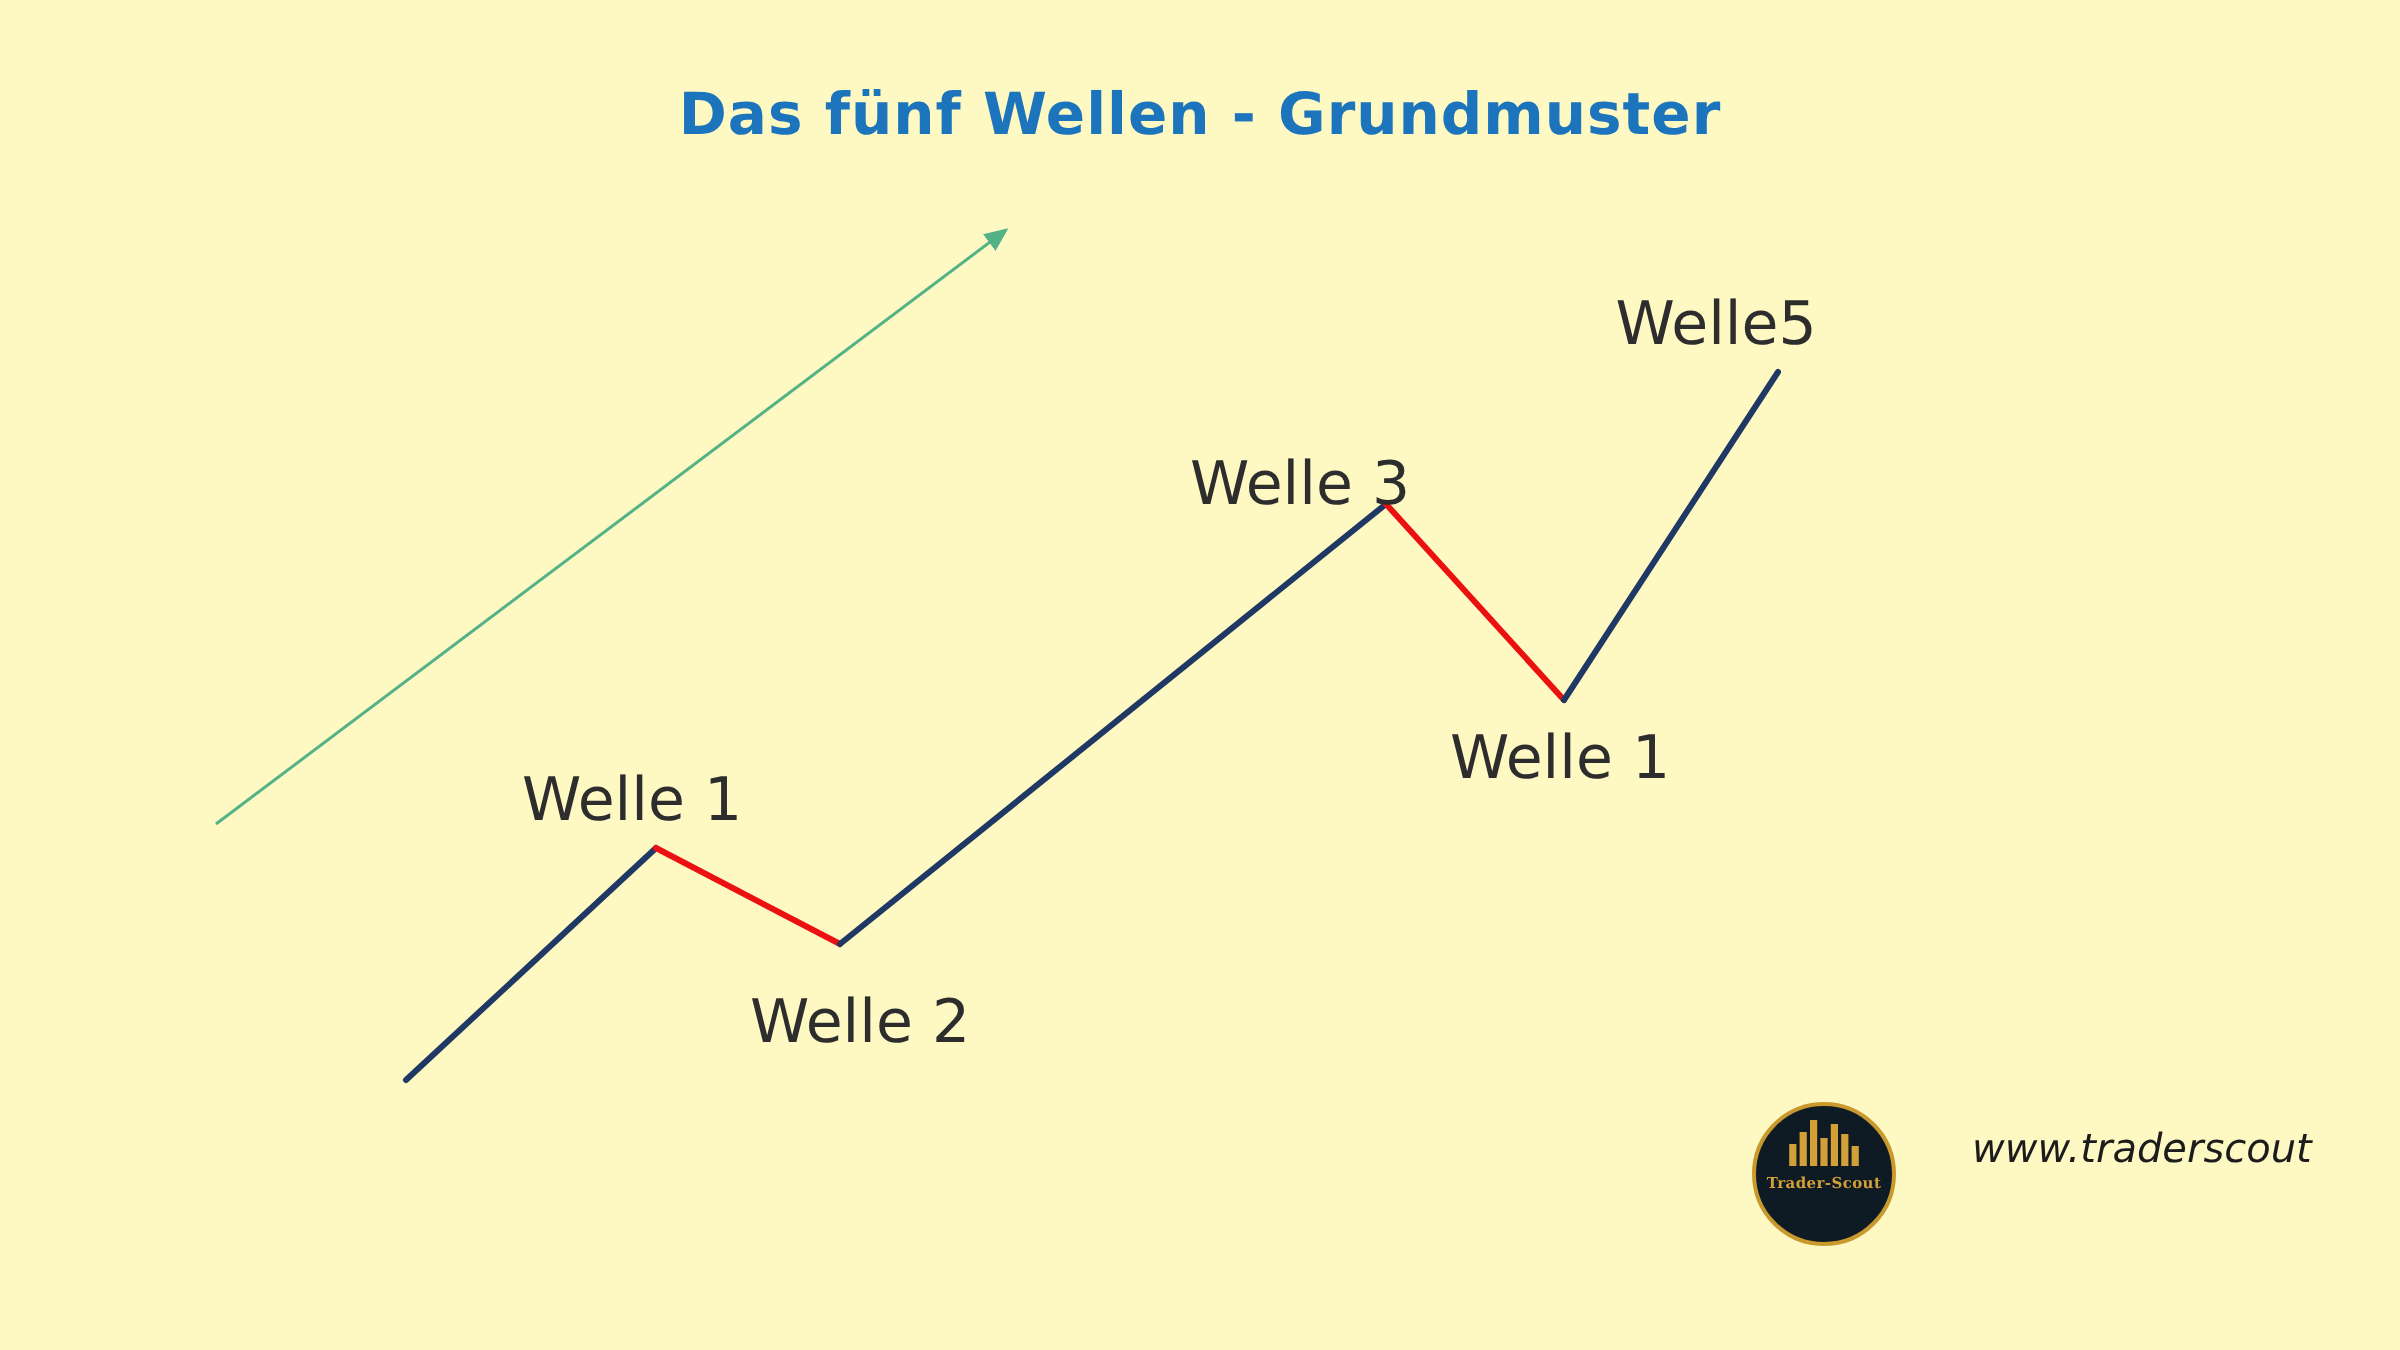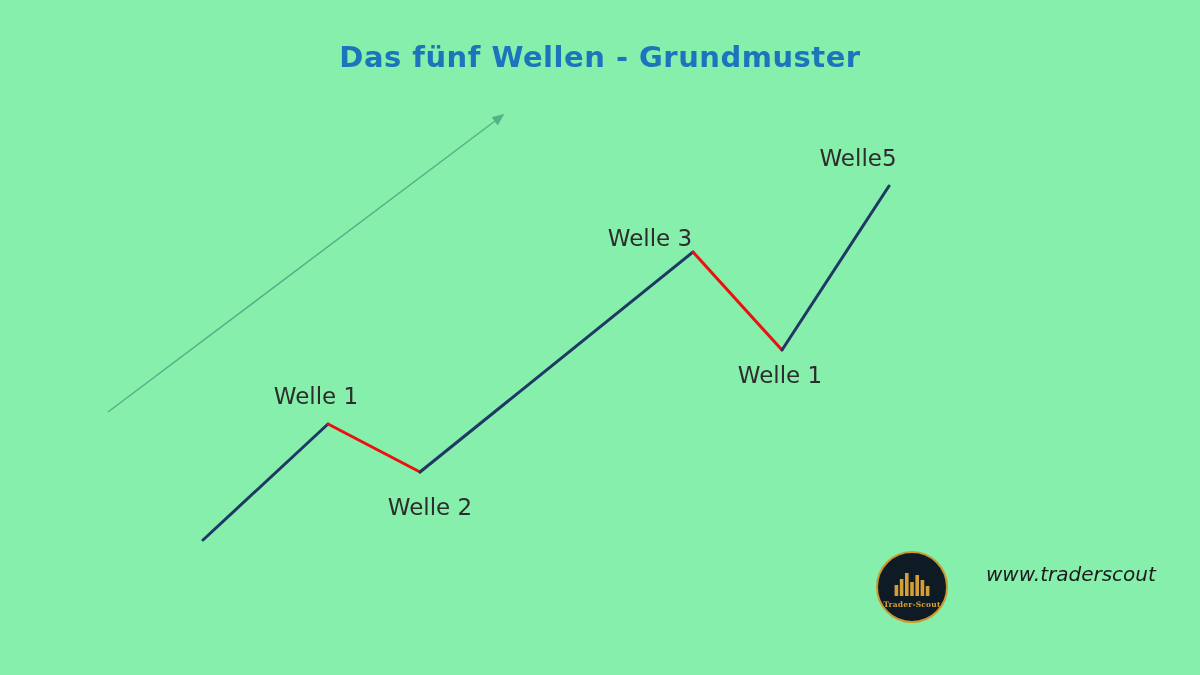--- a/index.html
+++ b/index.html
@@ -5,21 +5,21 @@
   html, body {
     margin: 0;
     padding: 0;
     background: #ffffff;
     font-family: "DejaVu Sans", "Liberation Sans", sans-serif;
   }
   #stage {
     position: relative;
     width: 1200px;
     height: 675px;
-    background: #86efac;
+    background: #fef9c3;
     overflow: hidden;
   }
   .page-title {
     position: absolute;
     top: 40px;
     left: 0;
     width: 100%;
     text-align: center;
     font-size: 29px;
     font-weight: 600;
@@ -36,21 +36,21 @@
   .annotation {
     position: absolute;
     left: 107px;
     top: 181px;
     font-size: 17px;
     color: #333333;
   }
   .wave-label {
     position: absolute;
     transform: translateX(-50%);
-    font-size: 23px;
+    font-size: 30px;
     color: #2d2d2d;
     white-space: nowrap;
   }
   .wl-1 { left: 316px; top: 383px; }
   .wl-2 { left: 430px; top: 494px; }
   .wl-3 { left: 626px; top: 225px; margin-left: 24px; }
   .wl-4 { left: 780px; top: 362px; }
   .wl-5 { left: 858px; top: 145px; }
   .logo {
     position: absolute;
@@ -58,21 +58,20 @@
     top: 551px;
     width: 72px;
     height: 72px;
     border-radius: 50%;
     box-sizing: border-box;
     border: 2px solid #c9992e;
     background: #0f1b24;
     display: flex;
     flex-direction: column;
     align-items: center;
-    justify-content: center;
   }
   .logo-bars-svg {
     display: block;
     margin-top: 4px;
   }
   .logo-brand {
     font-family: "DejaVu Serif", "Liberation Serif", serif;
     font-size: 7.5px;
     font-weight: bold;
     color: #d2a036;

